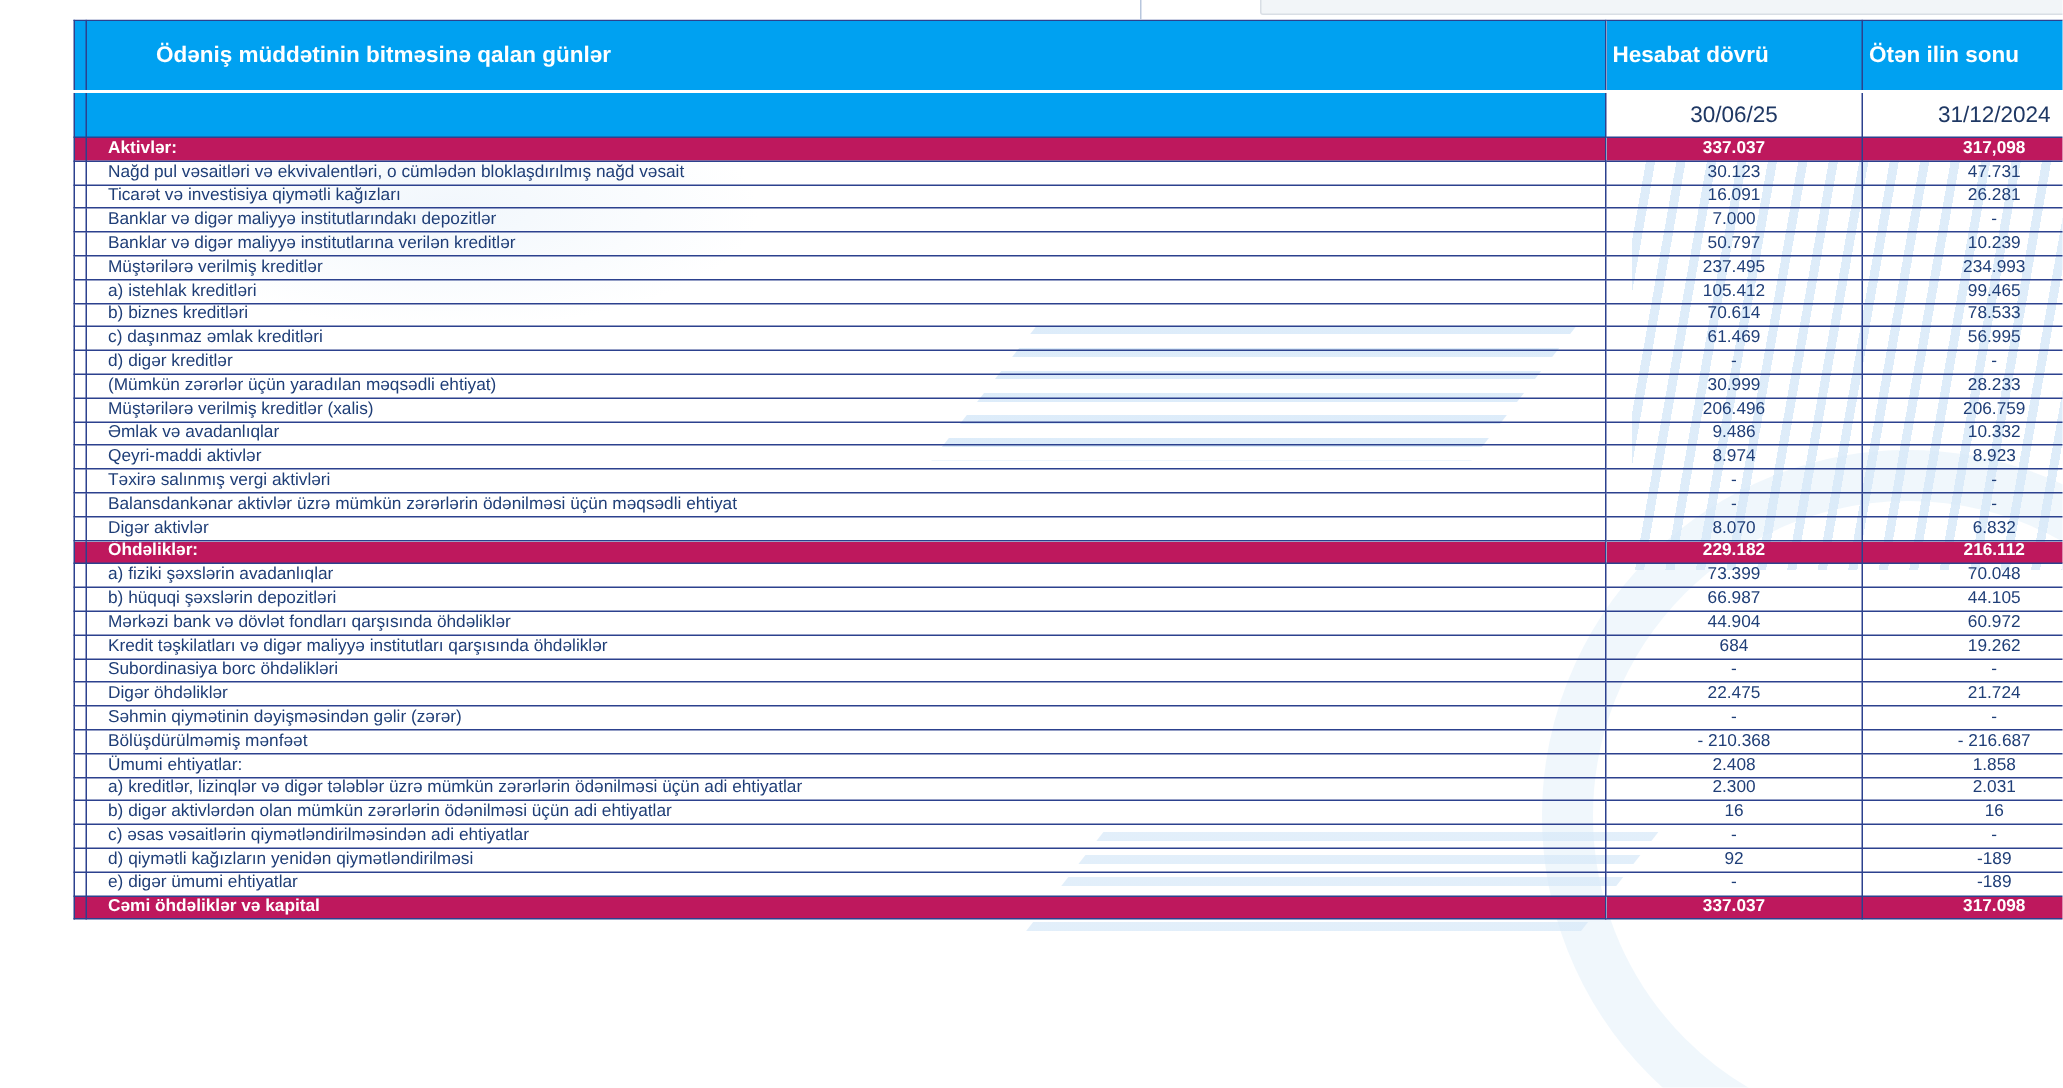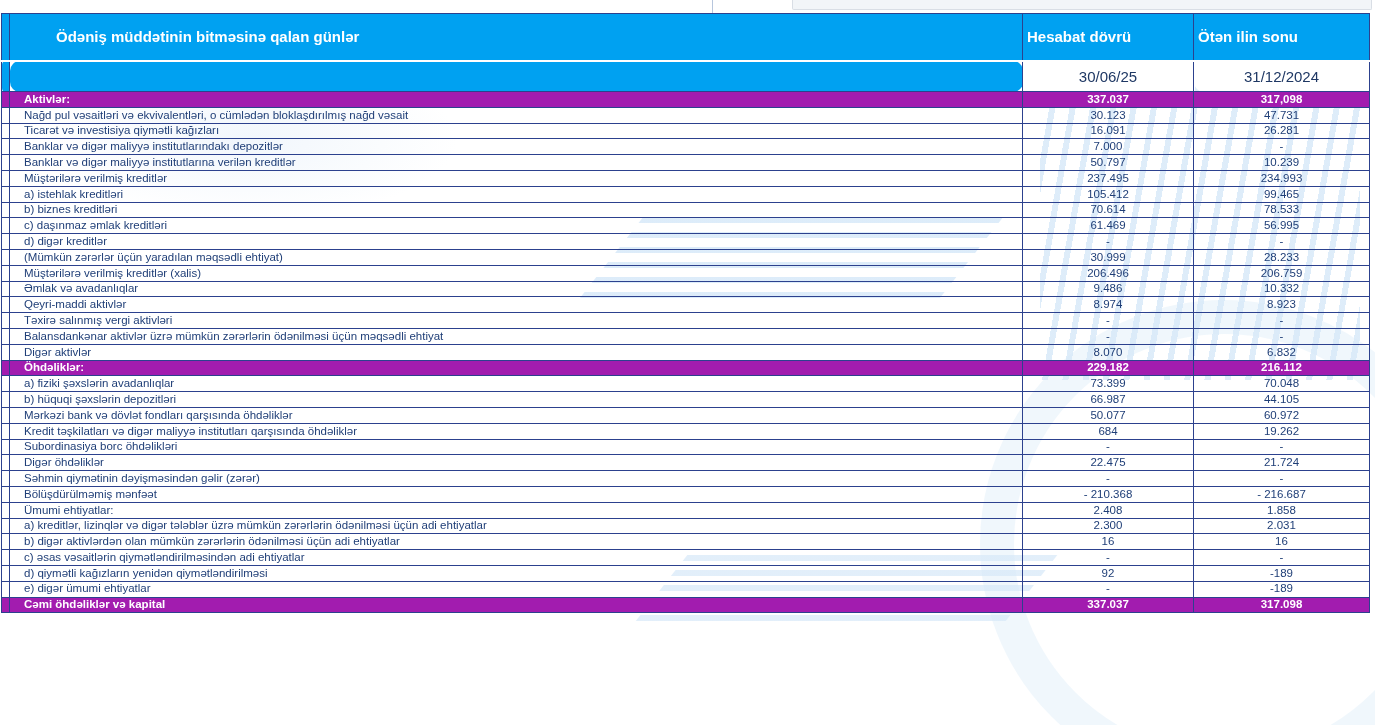--- a/index.html
+++ b/index.html
@@ -1,21 +1,21 @@
 <!DOCTYPE html>
 <html><head>
 <meta charset="utf-8">
 <style>
   html,body{margin:0;padding:0;}
   body{
     width:1375px;height:725px;overflow:hidden;background:#ffffff;
     font-family:"Liberation Sans","DejaVu Sans",sans-serif;
     position:relative;
   }
-  .page{position:absolute;inset:0;overflow:hidden;}
+  .page{position:absolute;inset:0;overflow:hidden;margin-left:48px;}
 
   
   .top-band{position:absolute;left:0;top:0;width:1375px;height:13px;background:#ffffff;z-index:3;}
   .top-vline{position:absolute;left:712px;top:0;width:1px;height:13px;background:#b7c6dd;}
   .top-box{position:absolute;left:792px;top:0;width:578px;height:9px;background:#f2f5f8;border:1px solid #d9dee5;border-top:none;border-radius:0 0 2px 2px;}
 
   
   .wm{position:absolute;z-index:1;pointer-events:none;}
   .wm-stripes-a{left:610px;top:212px;width:360px;height:95px;
     background:repeating-linear-gradient(0deg,rgba(210,230,248,0) 0 9px,rgba(210,230,248,.75) 9px 15px);
@@ -49,28 +49,28 @@
     background:transparent;
   }
   
   .head-row th,.head-row td{
     background:#00a1f1;color:#ffffff;font-weight:bold;font-size:15px;
     height:46px;border-bottom:2px solid #ffffff;
   }
   .head-row th.title{text-align:left;padding-left:46px;}
   .head-row th.colhead{text-align:left;}
   
-  .date-row td{height:29px;font-size:15px;border-radius:10px;}
+  .date-row td{height:29px;font-size:15px;}
   .date-row td.cyan{background:#00a1f1;}
   .date-row td.date{background:#ffffff;text-align:center;color:#1f3864;}
   
   td.c-label{text-align:left;padding-left:14px;}
   td.c-val{text-align:center;}
   tr.row-section td,tr.row-total td{
-    background:#a21caf;color:#ffffff;font-weight:bold;
+    background:#be185d;color:#ffffff;font-weight:bold;
   }
 </style>
 </head>
 <body>
 
 <div class="page">
 
   <div class="wm wm-blob"></div>
   <div class="wm wm-circle"></div>
   <div class="wm wm-stripes-a"></div>
@@ -220,21 +220,21 @@
         </tr>
         <tr class="row-data">
           <td></td>
           <td class="c-label">b) hüquqi şəxslərin depozitləri</td>
           <td class="c-val">66.987</td>
           <td class="c-val">44.105</td>
         </tr>
         <tr class="row-data">
           <td></td>
           <td class="c-label">Mərkəzi bank və dövlət fondları qarşısında öhdəliklər</td>
-          <td class="c-val">50.077</td>
+          <td class="c-val">44.904</td>
           <td class="c-val">60.972</td>
         </tr>
         <tr class="row-data">
           <td></td>
           <td class="c-label">Kredit təşkilatları və digər maliyyə institutları qarşısında öhdəliklər</td>
           <td class="c-val">684</td>
           <td class="c-val">19.262</td>
         </tr>
         <tr class="row-data">
           <td></td>

